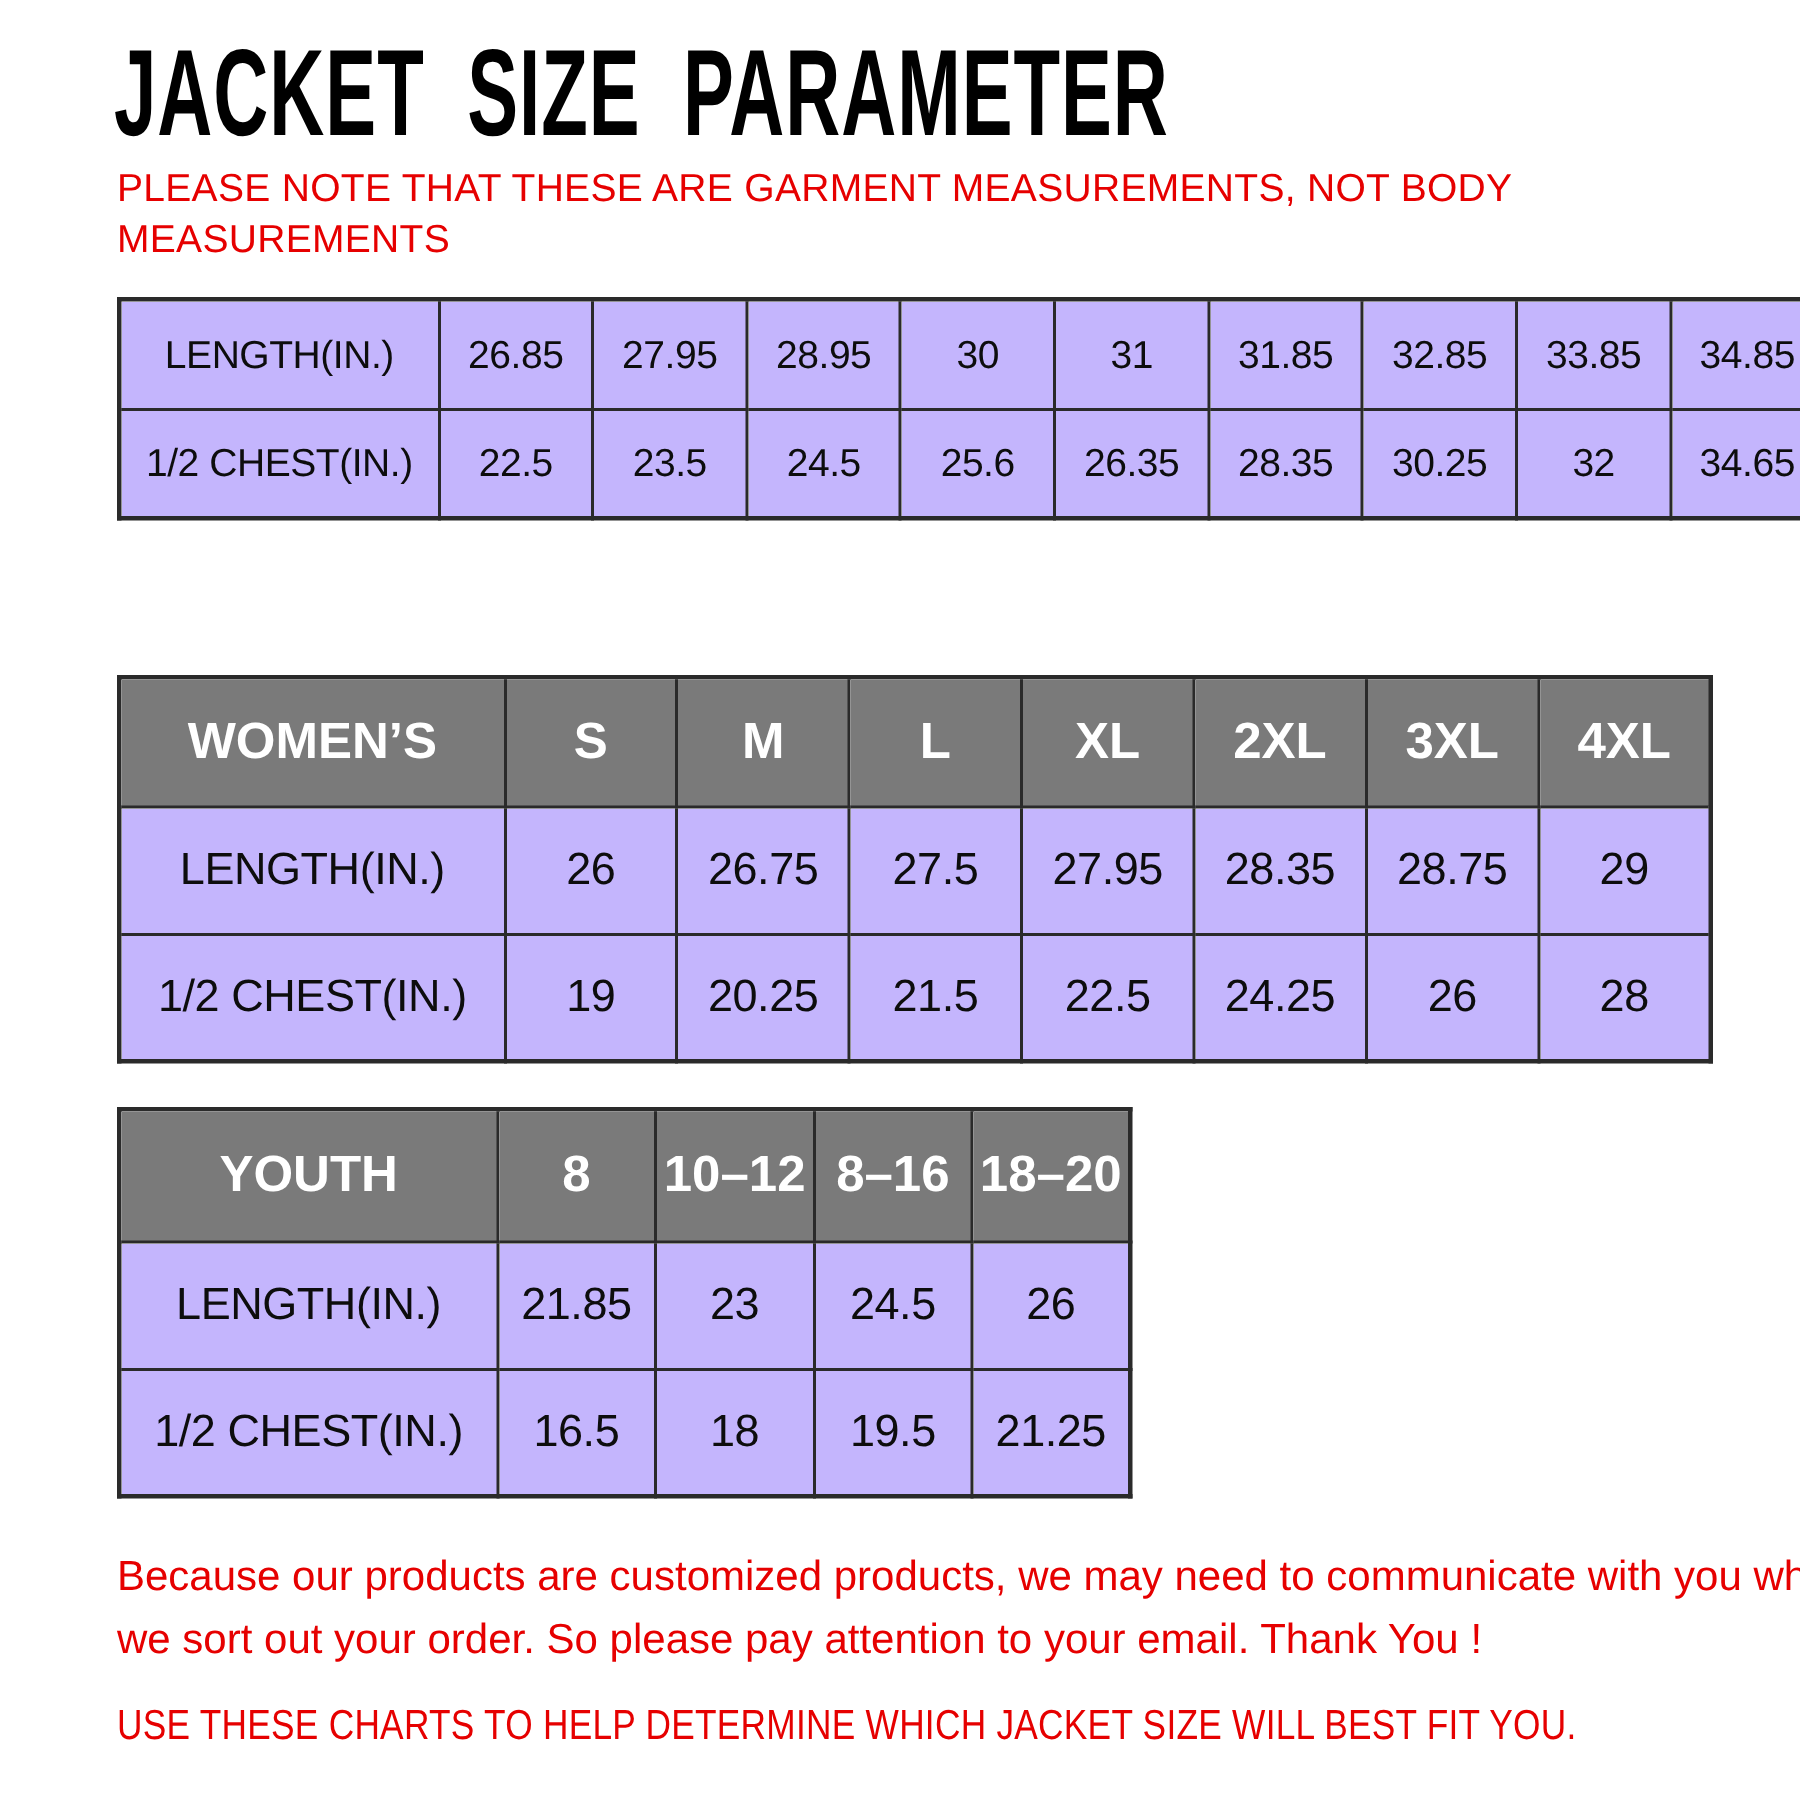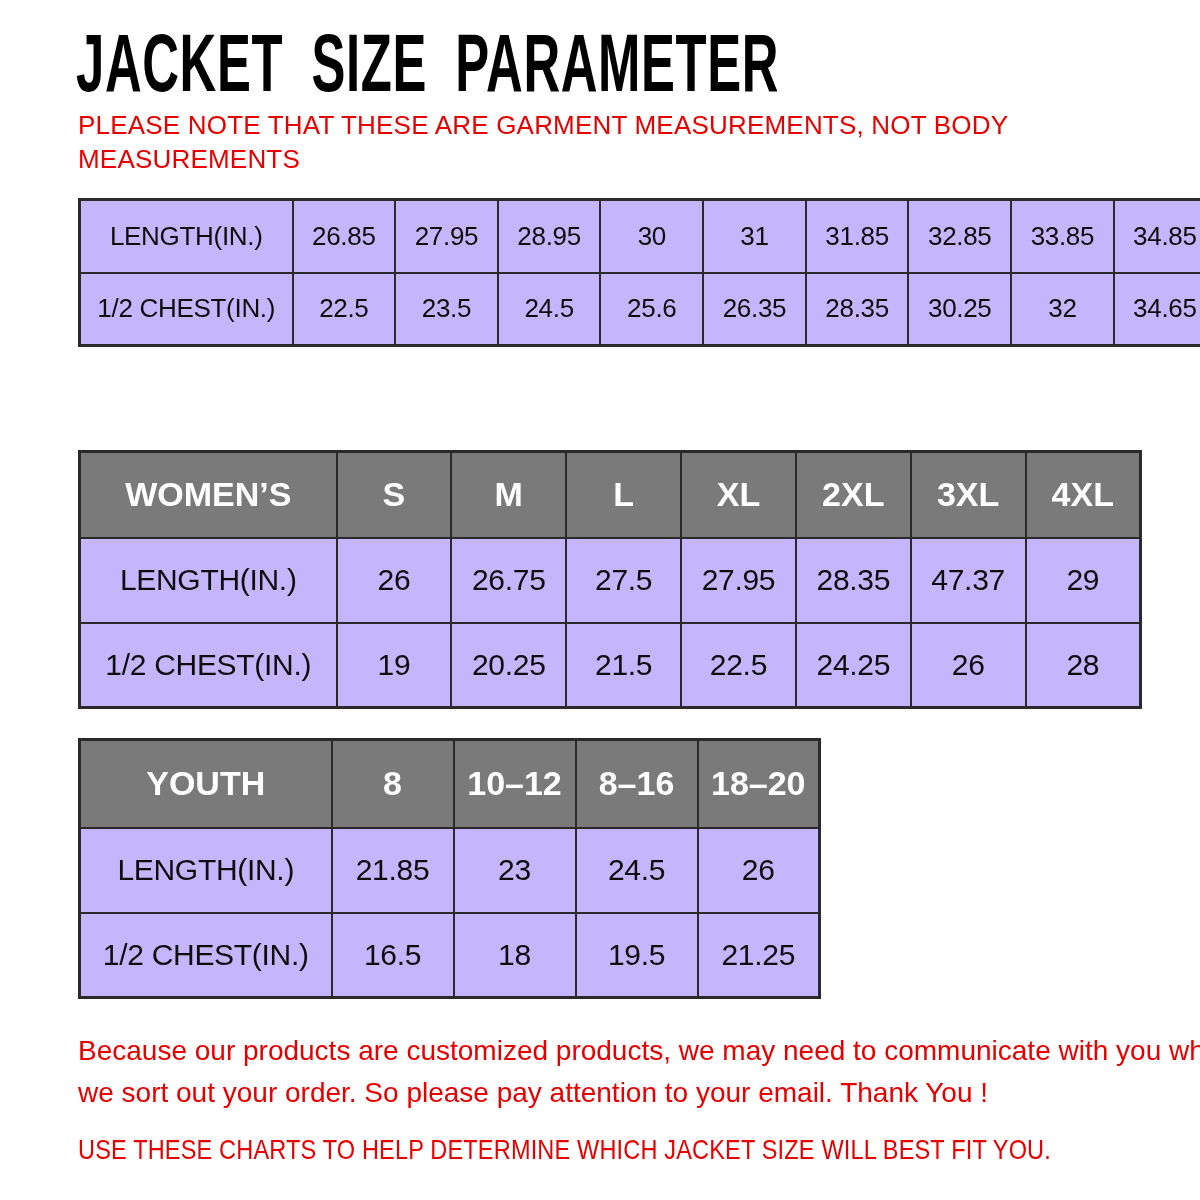--- a/index.html
+++ b/index.html
@@ -26,21 +26,21 @@
   }
   .note{
     position:absolute;left:30px;top:108px;margin:0;width:935px;
     color:var(--accent-red);font-size:26px;line-height:1.32;font-weight:400;
     letter-spacing:0.2px;
   }
 
   .tblwrap{position:absolute;}
   #mens-table-slot{left:30px;top:198px;width:1140px;}
   #womens-table-slot{left:30px;top:450px;width:1064px;}
-  #youth-table-slot{left:30px;top:738px;width:743px;}
+  #youth-table-slot{left:30px;top:738px;width:677px;}
 
   table{border-collapse:collapse;table-layout:fixed;width:100%;border:3px solid var(--border);}
   th,td{border:2px solid var(--border);text-align:center;vertical-align:middle;padding:0;overflow:hidden;}
   th{background:var(--header-bg);color:var(--header-text);font-weight:700;}
   td{background:#c4b5fd;color:#0d0d0d;font-weight:400;letter-spacing:-0.3px;}
 
   table.mens th{height:70px;font-size:30px;}
   table.mens td{height:73px;font-size:26px;}
   table.mens col.label{width:213px;}
 
@@ -137,21 +137,21 @@
             <th>3XL</th>
             <th>4XL</th>
           </tr>
           <tr>
             <td>LENGTH(IN.)</td>
             <td>26</td>
             <td>26.75</td>
             <td>27.5</td>
             <td>27.95</td>
             <td>28.35</td>
-            <td>47.37</td>
+            <td>28.75</td>
             <td>29</td>
           </tr>
           <tr>
             <td>1/2 CHEST(IN.)</td>
             <td>19</td>
             <td>20.25</td>
             <td>21.5</td>
             <td>22.5</td>
             <td>24.25</td>
             <td>26</td>

